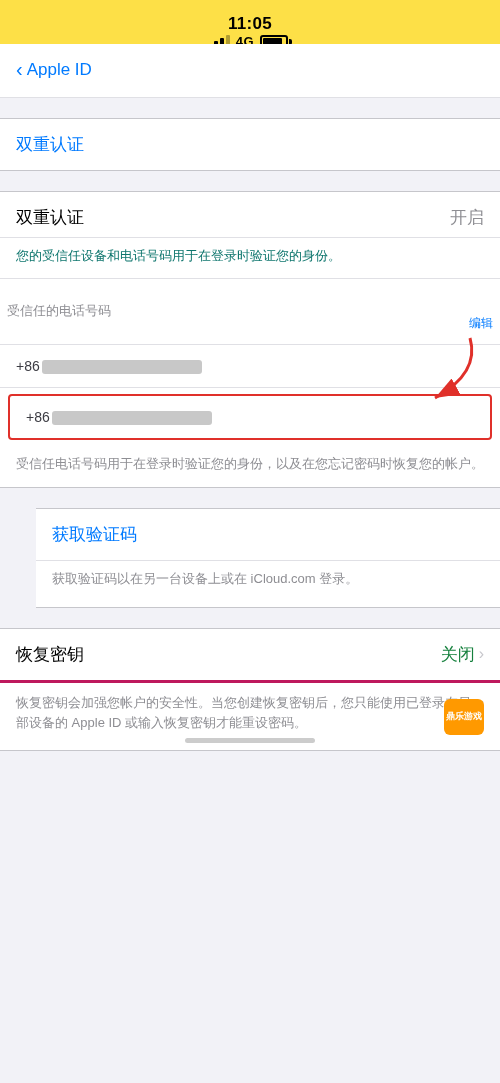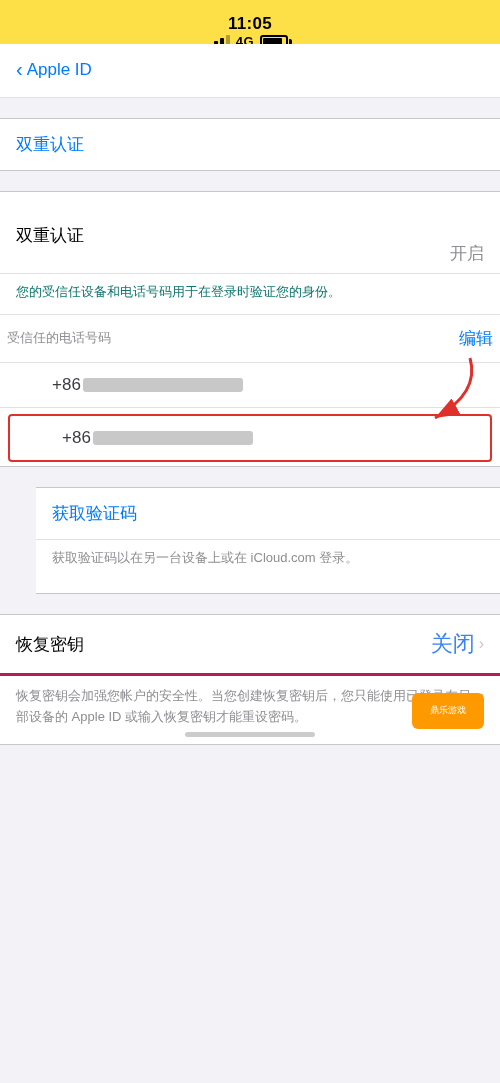--- a/index.html
+++ b/index.html
@@ -149,21 +149,20 @@
       align-items: center;
       border-bottom: 1px solid #e0e0e5;
     }
     .two-factor-title {
       font-size: 17px;
       font-weight: 400;
     }
     .two-factor-status {
       font-size: 17px;
       color: #8e8e93;
-      margin-top: 36px;
     }
 
     .two-factor-desc {
       padding: 8px 16px 12px 16px;
       font-size: 13px;
       color: #0f766e;
       line-height: 1.5;
       border-bottom: 1px solid #e0e0e5;
     }
 
@@ -172,32 +171,32 @@
       display: flex;
       justify-content: space-between;
       align-items: center;
       border-bottom: 1px solid #e0e0e5;
     }
     .trusted-phone-label {
       font-size: 13px;
       color: #8e8e93;
     }
     .trusted-phone-edit {
-      font-size: 17px;
+      font-size: 12px;
       color: #007aff;
+      margin-top: 24px;
     }
 
     .phone-row {
       padding: 12px 16px;
       border-bottom: 1px solid #e0e0e5;
     }
     .phone-number {
-      font-size: 17px;
+      font-size: 14px;
       color: #3c3c43;
-      margin-left: 36px;
     }
     .phone-number-blurred {
       display: inline-block;
       width: 160px;
       height: 14px;
       background: #c8c8c8;
       border-radius: 3px;
       vertical-align: middle;
       margin-left: 2px;
     }
@@ -227,21 +226,21 @@
     }
     .get-code-row {
       padding: 14px 16px;
       border-bottom: 1px solid #e0e0e5;
     }
     .get-code-link {
       font-size: 17px;
       color: #007aff;
     }
     .get-code-desc {
-      padding: 8px 16px 26px 16px;
+      padding: 8px 16px 18px 16px;
       font-size: 13px;
       color: #8e8e93;
       line-height: 1.5;
     }
 
     
     .recovery-section {
       background: #fff;
       border-top: 1px solid #c6c6cb;
       border-bottom: 1px solid #c6c6cb;
@@ -255,49 +254,49 @@
     }
     .recovery-title {
       font-size: 17px;
     }
     .recovery-status-row {
       display: flex;
       align-items: center;
       gap: 4px;
     }
     .recovery-status {
-      font-size: 22px;
-      color: #3b82f6;
+      font-size: 17px;
+      color: #15803d;
     }
     .recovery-chevron {
       font-size: 16px;
       color: #c7c7cc;
     }
     .recovery-desc {
       padding: 10px 16px 16px 16px;
       font-size: 13px;
       color: #8e8e93;
       line-height: 1.6;
     }
 
     
     .watermark {
       position: absolute;
       bottom: 16px;
       right: 16px;
-      width: 72px;
+      width: 40px;
       height: 36px;
       background: #ff9900;
       border-radius: 6px;
       display: flex;
       align-items: center;
       justify-content: center;
       font-size: 9px;
       color: #fff;
-      font-weight: normal;
+      font-weight: bold;
       text-align: center;
       line-height: 1.3;
     }
 
     
     .home-indicator {
       position: absolute;
       bottom: 8px;
       left: 50%;
       transform: translateX(-50%);
@@ -383,20 +382,21 @@
       <svg style="position:absolute; right:10px; top:-55px; width:90px; height:80px; pointer-events:none; z-index:10;" viewBox="0 0 90 80">
         <defs>
           <marker id="arrowhead" markerWidth="8" markerHeight="6" refX="8" refY="3" orient="auto">
             <polygon points="0 0, 8 3, 0 6" fill="#e0302a"></polygon>
           </marker>
         </defs>
         <path d="M 70 5 Q 80 40 35 65" stroke="#e0302a" stroke-width="3" fill="none" marker-end="url(#arrowhead)"></path>
       </svg>
     </div>
 
+    <div class="trusted-note">受信任电话号码用于在登录时验证您的身份，以及在您忘记密码时恢复您的帐户。</div>
   </div>
 
   <div class="section-spacer"></div>
 
   <div class="get-code-section">
     <div class="get-code-row">
       <span class="get-code-link">获取验证码</span>
     </div>
     <div class="get-code-desc">获取验证码以在另一台设备上或在 iCloud.com 登录。</div>
   </div>

